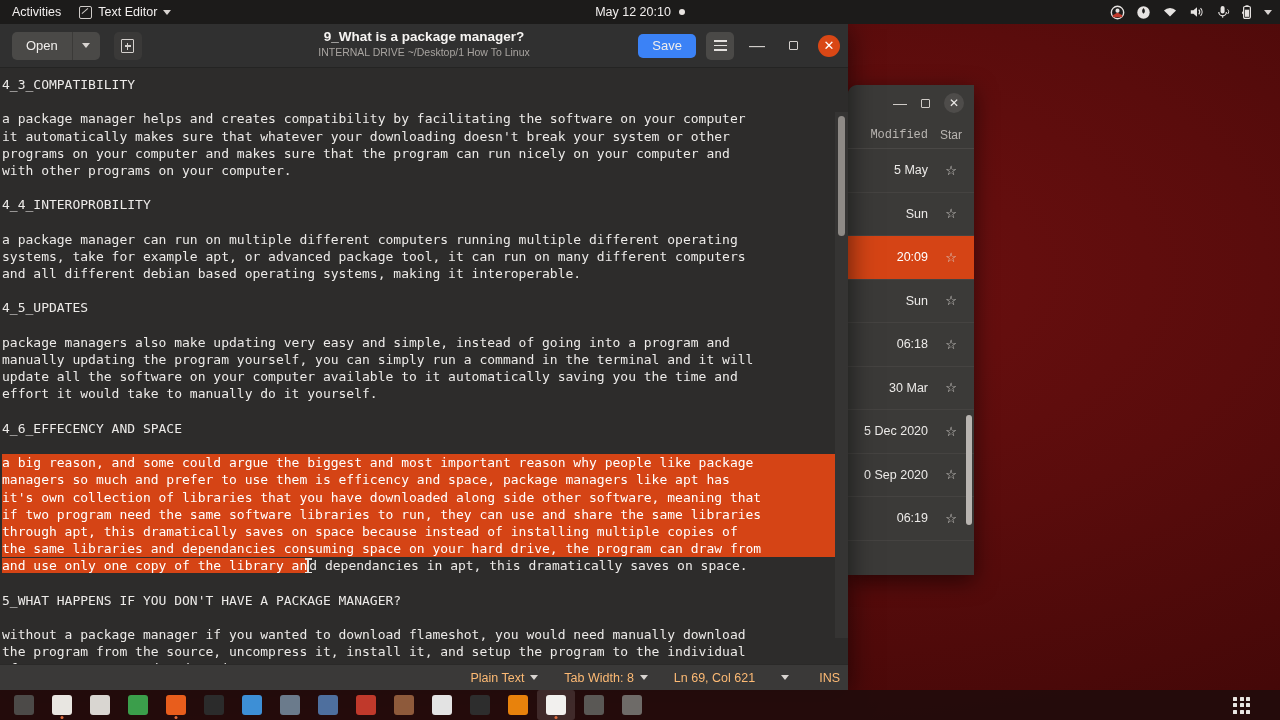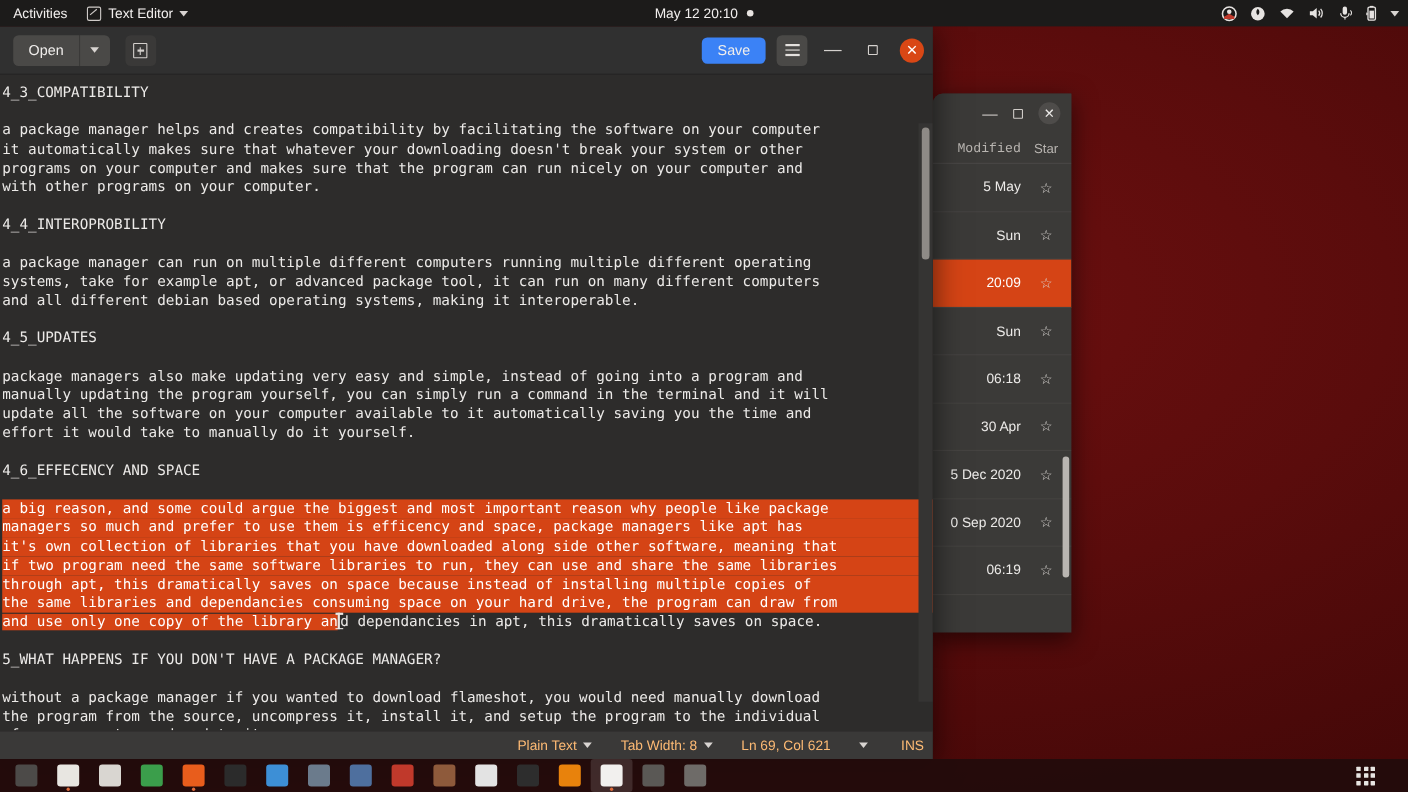--- a/index.html
+++ b/index.html
@@ -255,21 +255,21 @@
         </div>
         <div class="frow">
           <span class="f-mod">Sun</span>
           <span class="f-star">☆</span>
         </div>
         <div class="frow">
           <span class="f-mod">06:18</span>
           <span class="f-star">☆</span>
         </div>
         <div class="frow">
-          <span class="f-mod">30 Apr</span>
+          <span class="f-mod">30 Mar</span>
           <span class="f-star">☆</span>
         </div>
         <div class="frow">
           <span class="f-mod">5 Dec 2020</span>
           <span class="f-star">☆</span>
         </div>
         <div class="frow">
           <span class="f-mod">0 Sep 2020</span>
           <span class="f-star">☆</span>
         </div>
@@ -287,20 +287,24 @@
       <div class="open-group">
         <div class="open-main">Open</div>
         <div class="open-arrow">
             <i class="tri-down"></i>
           </div>
       </div>
       <div class="newdoc">
         <i class="glyph"></i>
       </div>
 
+      <div class="ed-title">
+        <div class="t1">9_What is a package manager?</div>
+        <div class="t2">INTERNAL DRIVE ~/Desktop/1 How To Linux</div>
+      </div>
 
       <div class="ed-right">
         <div class="btn save-btn">Save</div>
         <div class="ham">
           <i></i>
             <i></i>
             <i></i>
         </div>
         <div class="wc">—</div>
         <div class="wc">

